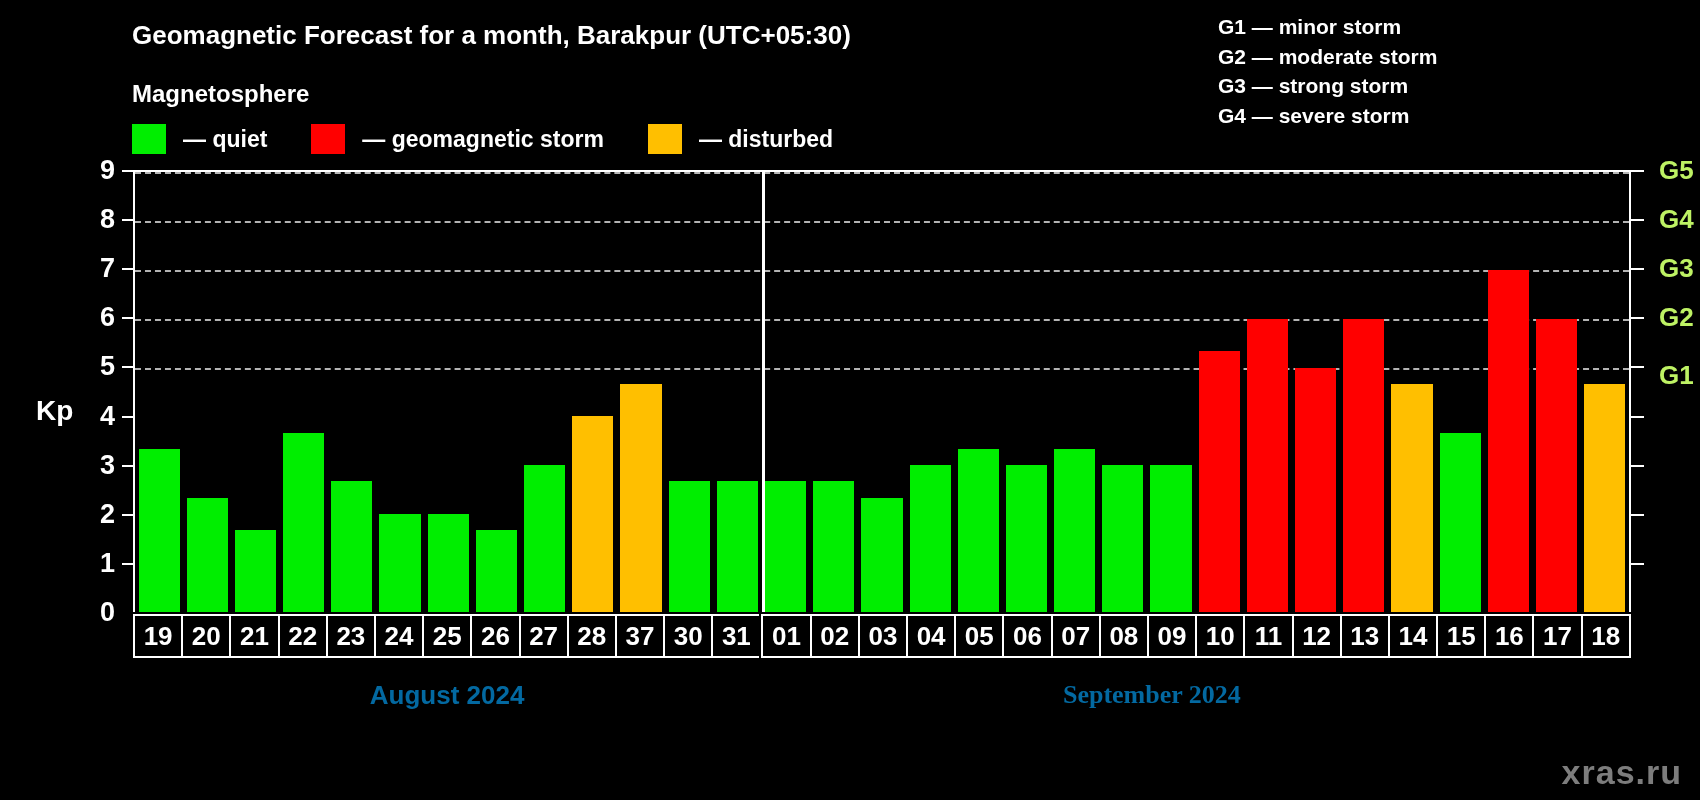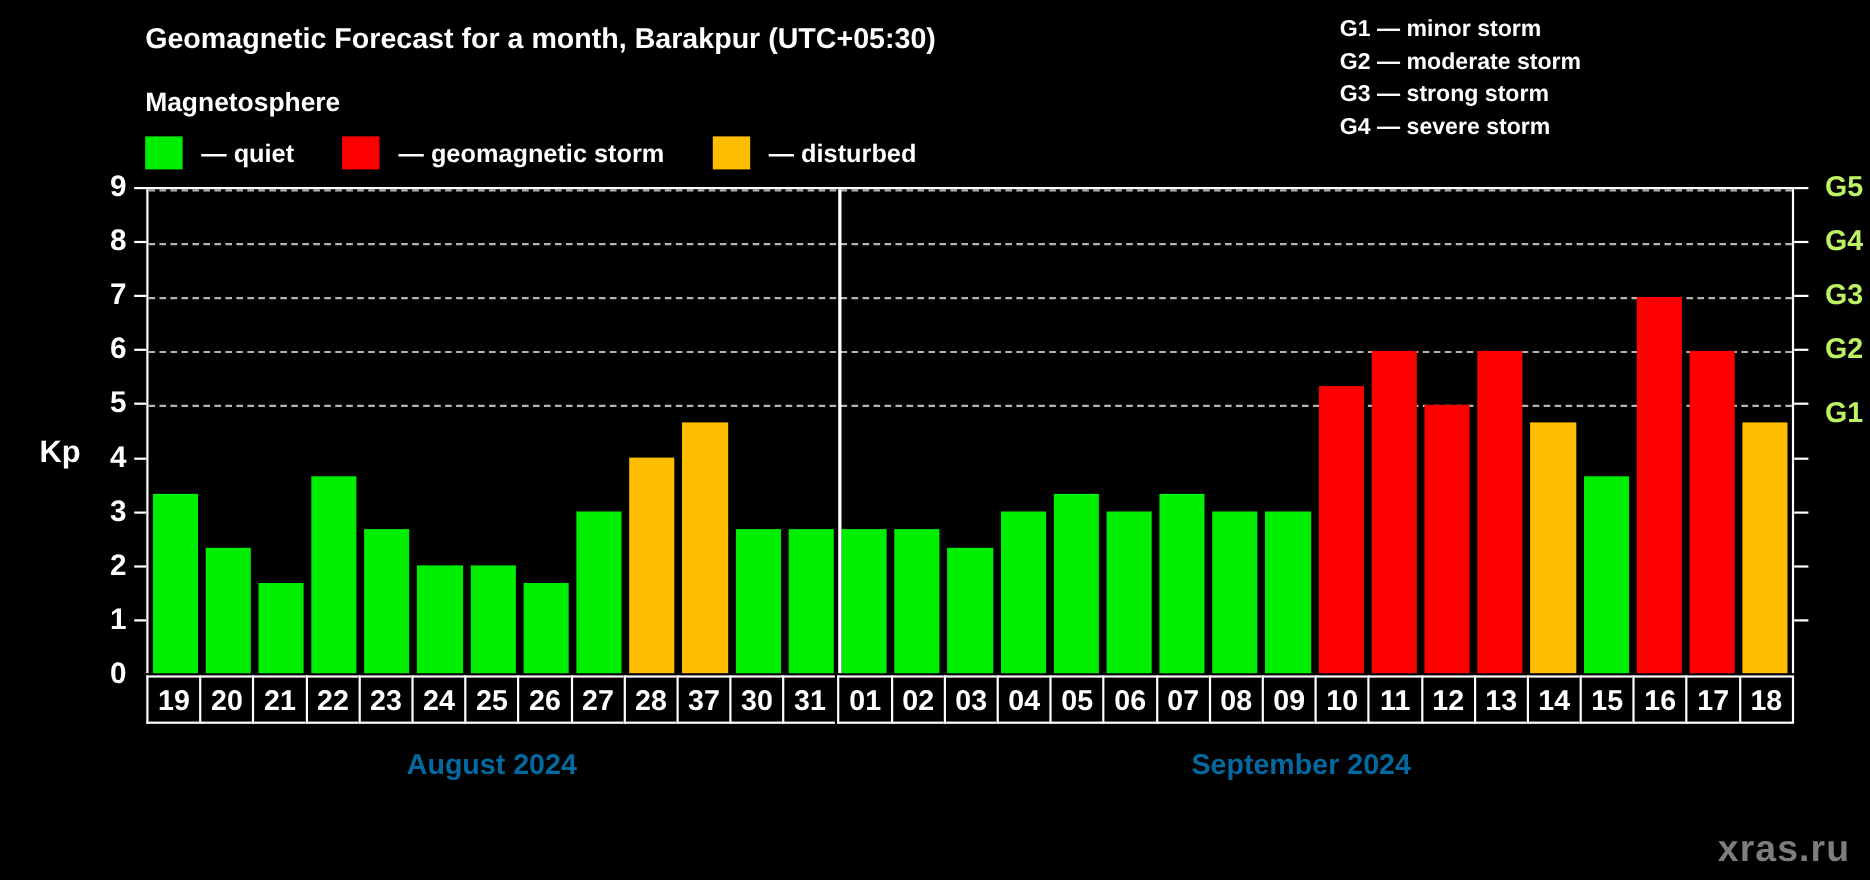--- a/index.html
+++ b/index.html
@@ -275,17 +275,17 @@
       <div class="daycell">12</div>
       <div class="daycell">13</div>
       <div class="daycell">14</div>
       <div class="daycell">15</div>
       <div class="daycell">16</div>
       <div class="daycell">17</div>
       <div class="daycell">18</div>
     </div>
   <div id="monthlabels">
       <div class="monthlabel" style="left: 133px; width: 628.194px;">August 2024</div>
-      <div class="monthlabel" style="left: 748px; width: 869.806px;">September 2024</div>
+      <div class="monthlabel" style="left: 717px; width: 869.806px; font-family: Liberation Serif, serif;">September 2024</div>
     </div>
 
   <div class="watermark">xras.ru</div>
 </div>
 
 </body></html>

